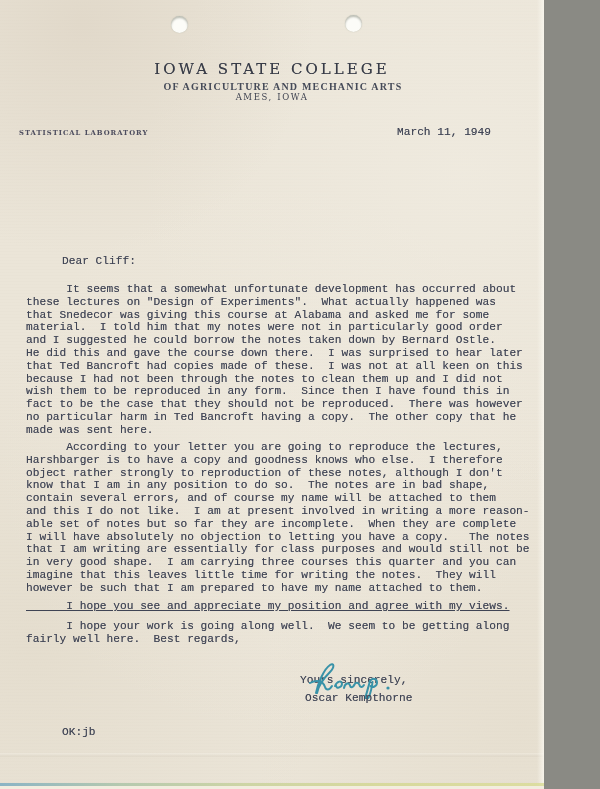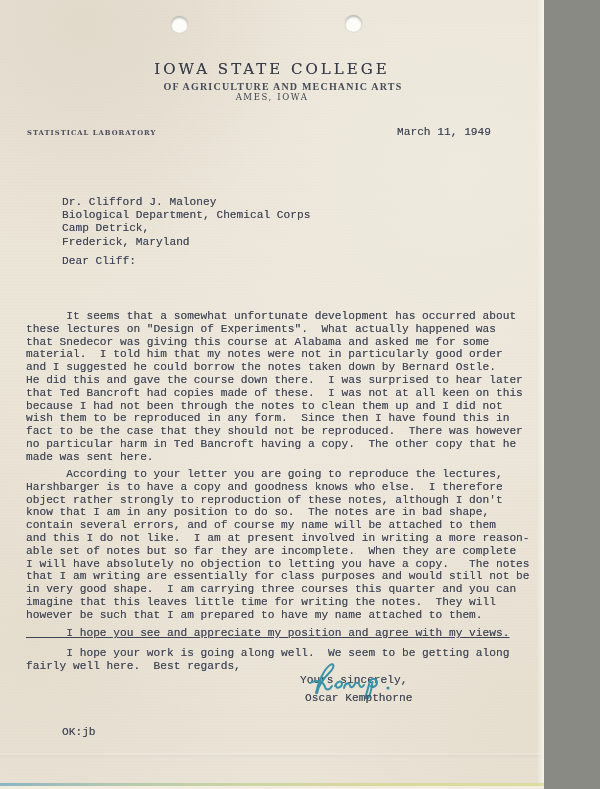--- a/index.html
+++ b/index.html
@@ -50,21 +50,21 @@
 
   .typed{
     font-family:"Liberation Mono","DejaVu Sans Mono",monospace;
     font-size:11.2px;line-height:12.8px;color:#3f4454;
     white-space:pre;
     text-shadow:0 0 .6px rgba(63,68,90,.55);
   }
   .date{left:397px;top:126px;}
   .recipient{left:62px;top:196px;line-height:13.2px;}
   .salutation{left:62px;top:255px;}
-  .para{left:26px;margin-top:27px;}
+  .para{left:26px;}
   .para-1{top:283px;}
   .para-2{top:441px;}
   .para-3{top:600px;text-decoration:underline;}
   .para-4{top:620px;}
   .valediction{left:300px;top:656px;margin-top:18px;}
   .signer-name{left:305px;top:692px;}
   .signer-title{left:305px;top:705px;}
   .initials{left:62px;top:726px;}
 
   .signature{left:306px;top:661px;width:94px;height:38px;}
@@ -101,28 +101,24 @@
 
   <div class="hole hole-left abs"></div>
   <div class="hole hole-right abs"></div>
 
   <header>
     <div class="abs center-line college" style="top:60px">IOWA STATE COLLEGE</div>
     <div class="abs center-line college-sub" style="top:81px">OF AGRICULTURE AND MECHANIC ARTS</div>
     <div class="abs center-line college-loc" style="top:92px">AMES, IOWA</div>
   </header>
 
-  <div class="abs dept" style="left:27px;top:129px">STATISTICAL LABORATORY</div>
+  <div class="abs dept" style="left:19px;top:129px">STATISTICAL LABORATORY</div>
 
   <div class="abs typed date">March 11, 1949</div>
 
-  <div class="abs typed recipient">Dr. Clifford J. Maloney
-Biological Department, Chemical Corps
-Camp Detrick,
-Frederick, Maryland</div>
 
   <div class="abs typed salutation">Dear Cliff:</div>
 
   <div class="abs typed para para-1">      It seems that a somewhat unfortunate development has occurred about
 these lectures on "Design of Experiments".  What actually happened was
 that Snedecor was giving this course at Alabama and asked me for some
 material.  I told him that my notes were not in particularly good order
 and I suggested he could borrow the notes taken down by Bernard Ostle.
 He did this and gave the course down there.  I was surprised to hear later
 that Ted Bancroft had copies made of these.  I was not at all keen on this

